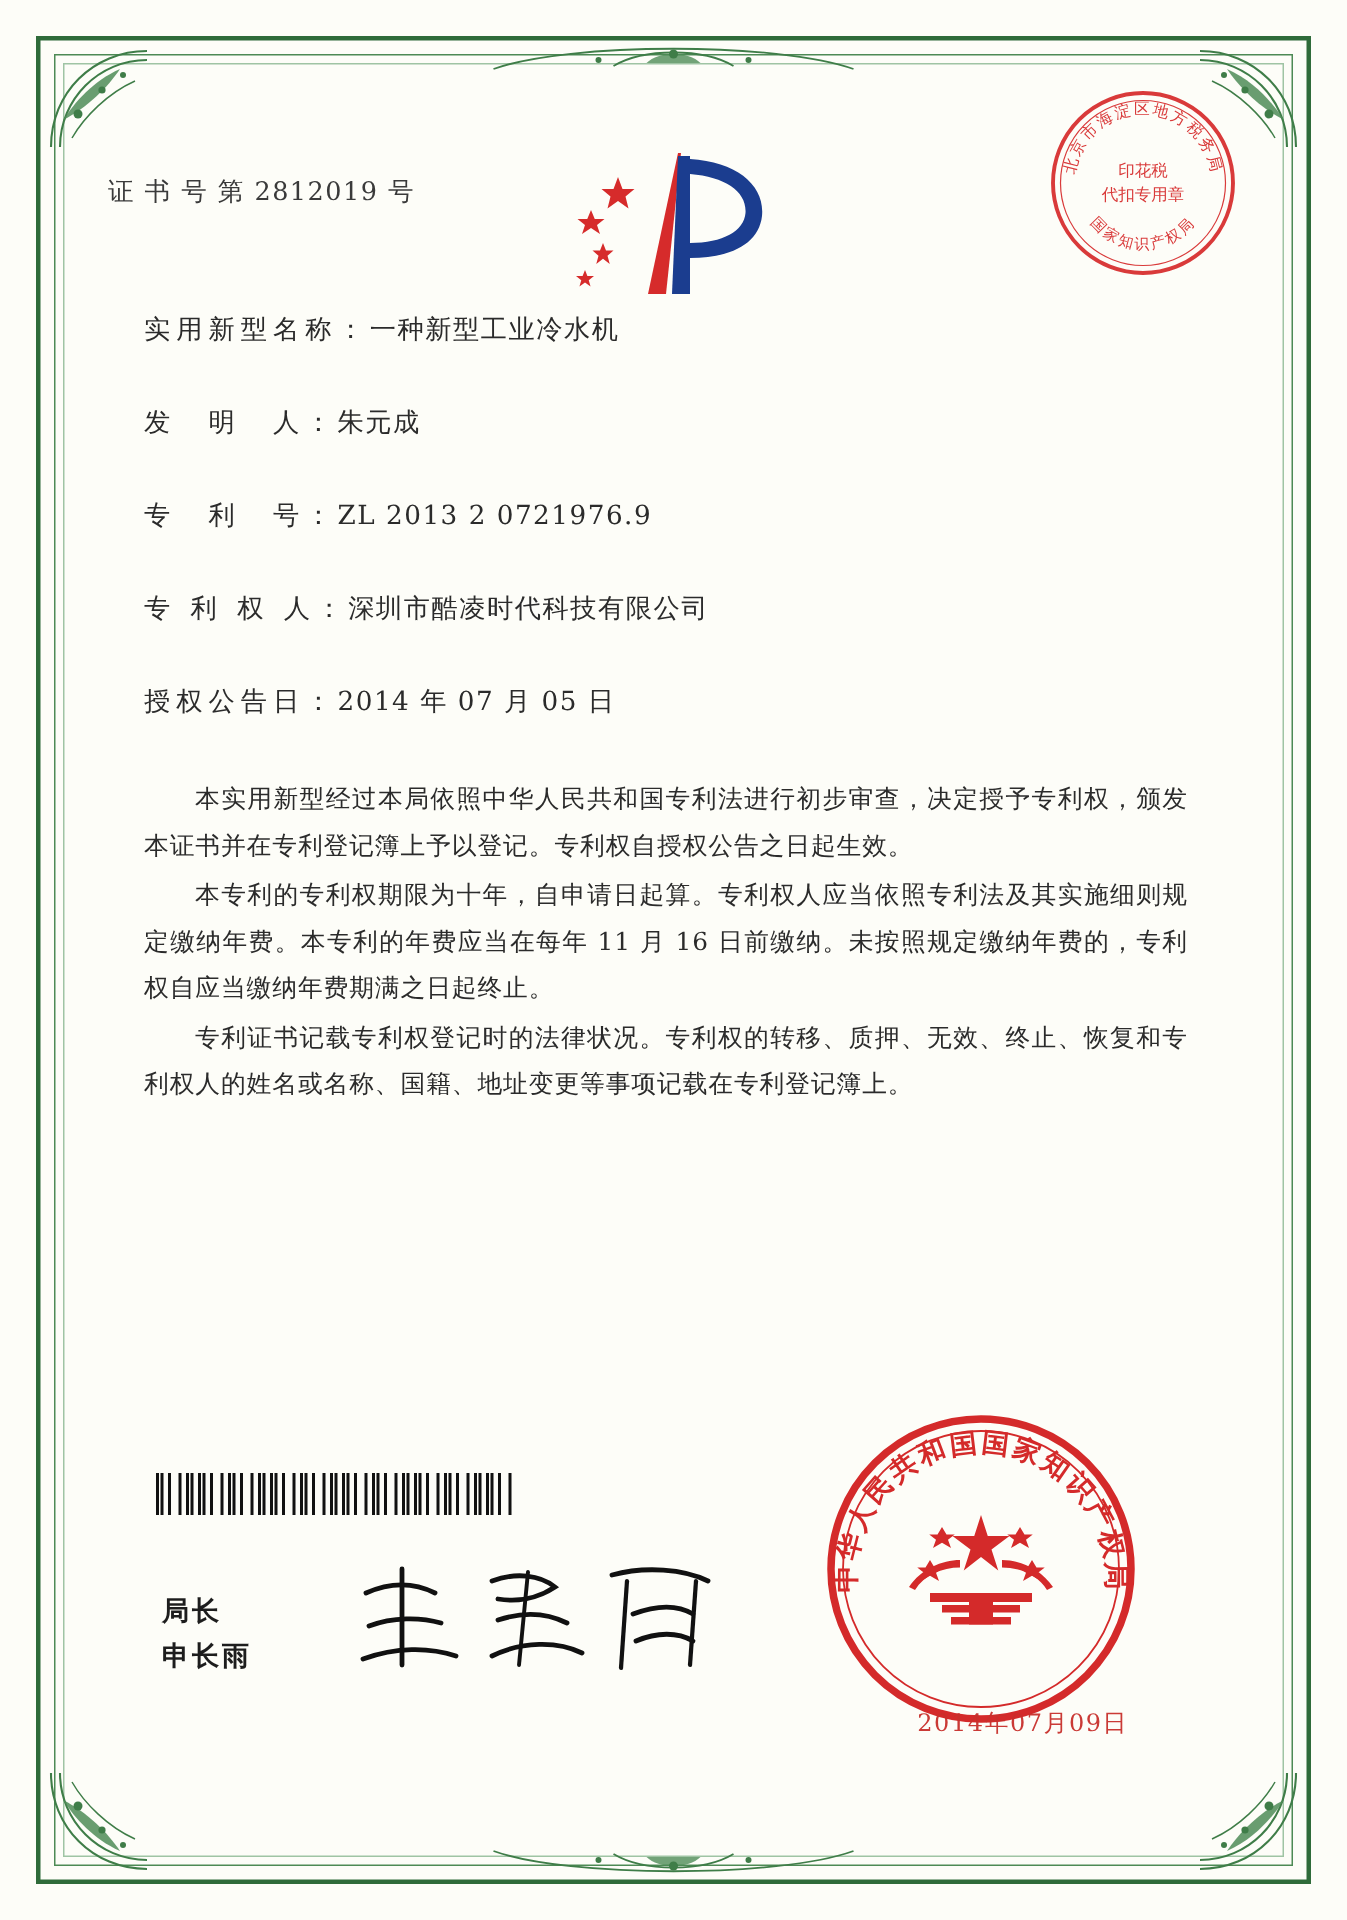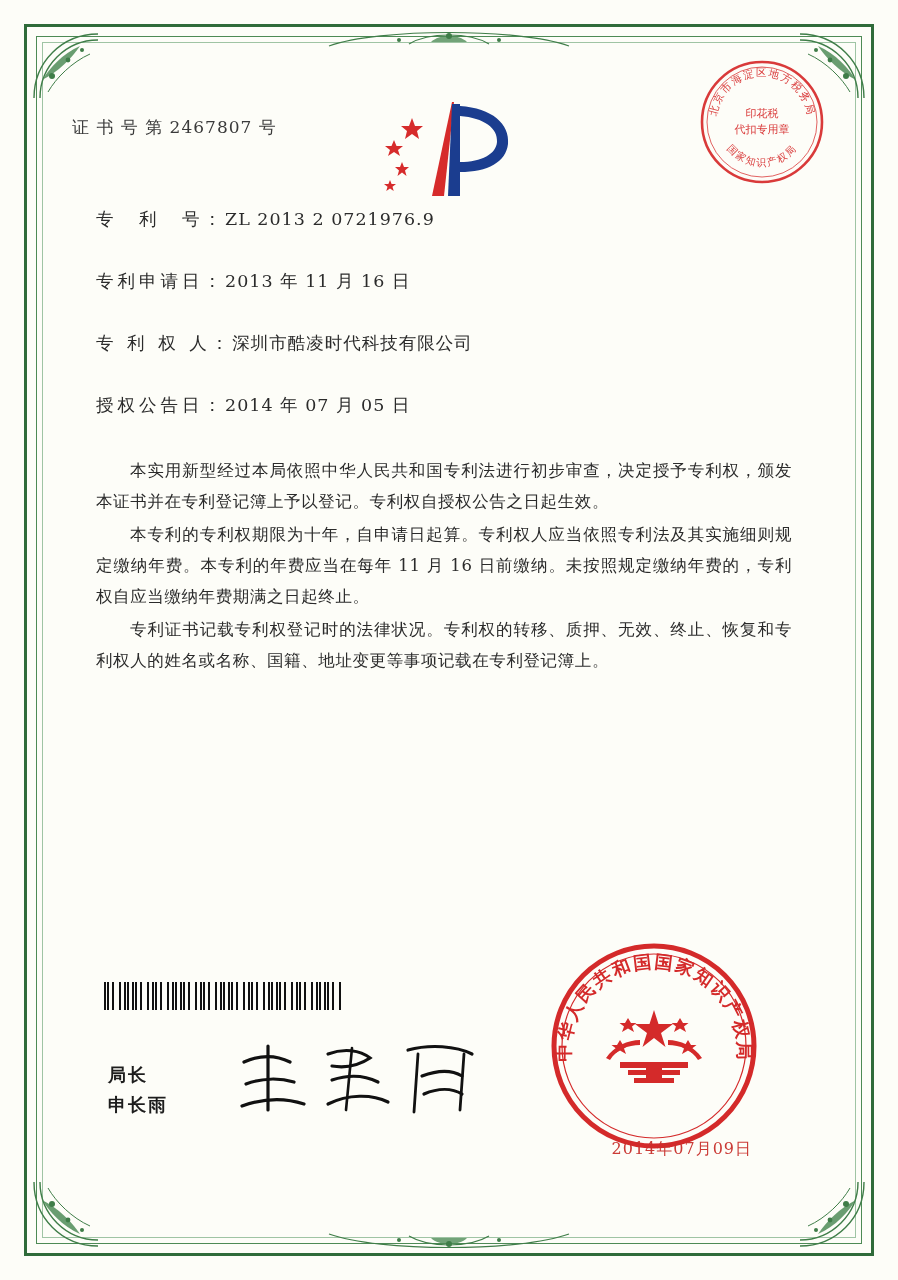--- a/index.html
+++ b/index.html
@@ -332,29 +332,32 @@
       <text font-size="10" fill="#d93a3a" font-family="'DejaVu Serif', serif" letter-spacing="1.6">
         <textPath href="#taxArcBot" startOffset="50%" text-anchor="middle">国家知识产权局</textPath>
       </text>
       <text x="64" y="59" font-size="11" fill="#d93a3a" text-anchor="middle" font-family="'DejaVu Serif', serif">印花税</text>
       <text x="64" y="75" font-size="11" fill="#d93a3a" text-anchor="middle" font-family="'DejaVu Serif', serif">代扣专用章</text>
     </svg>
   </div>
 
   <div class="content">
 
-    <div class="cert-no">证 书 号 第 2467807 号</div>
+    <div class="cert-no">证 书 号 第 2812019 号</div>
 
 
     <div class="fields">
       <div class="field">
-        <span class="lbl">专　利　号：</span><span class="val">ZL 2013 2 0721976.9</span>
+        <span class="lbl">实用新型名称：</span><span class="val">一种新型工业冷水机</span>
       </div>
       <div class="field">
-        <span class="lbl">专利申请日：</span><span class="val">2013 年 11 月 16 日</span>
+        <span class="lbl">发　明　人：</span><span class="val">朱元成</span>
+      </div>
+      <div class="field">
+        <span class="lbl">专　利　号：</span><span class="val">ZL 2013 2 0721976.9</span>
       </div>
       <div class="field">
         <span class="lbl">专 利 权 人：</span><span class="val">深圳市酷凌时代科技有限公司</span>
       </div>
       <div class="field">
         <span class="lbl">授权公告日：</span><span class="val">2014 年 07 月 05 日</span>
       </div>
     </div>
 
     <div class="paragraphs">

